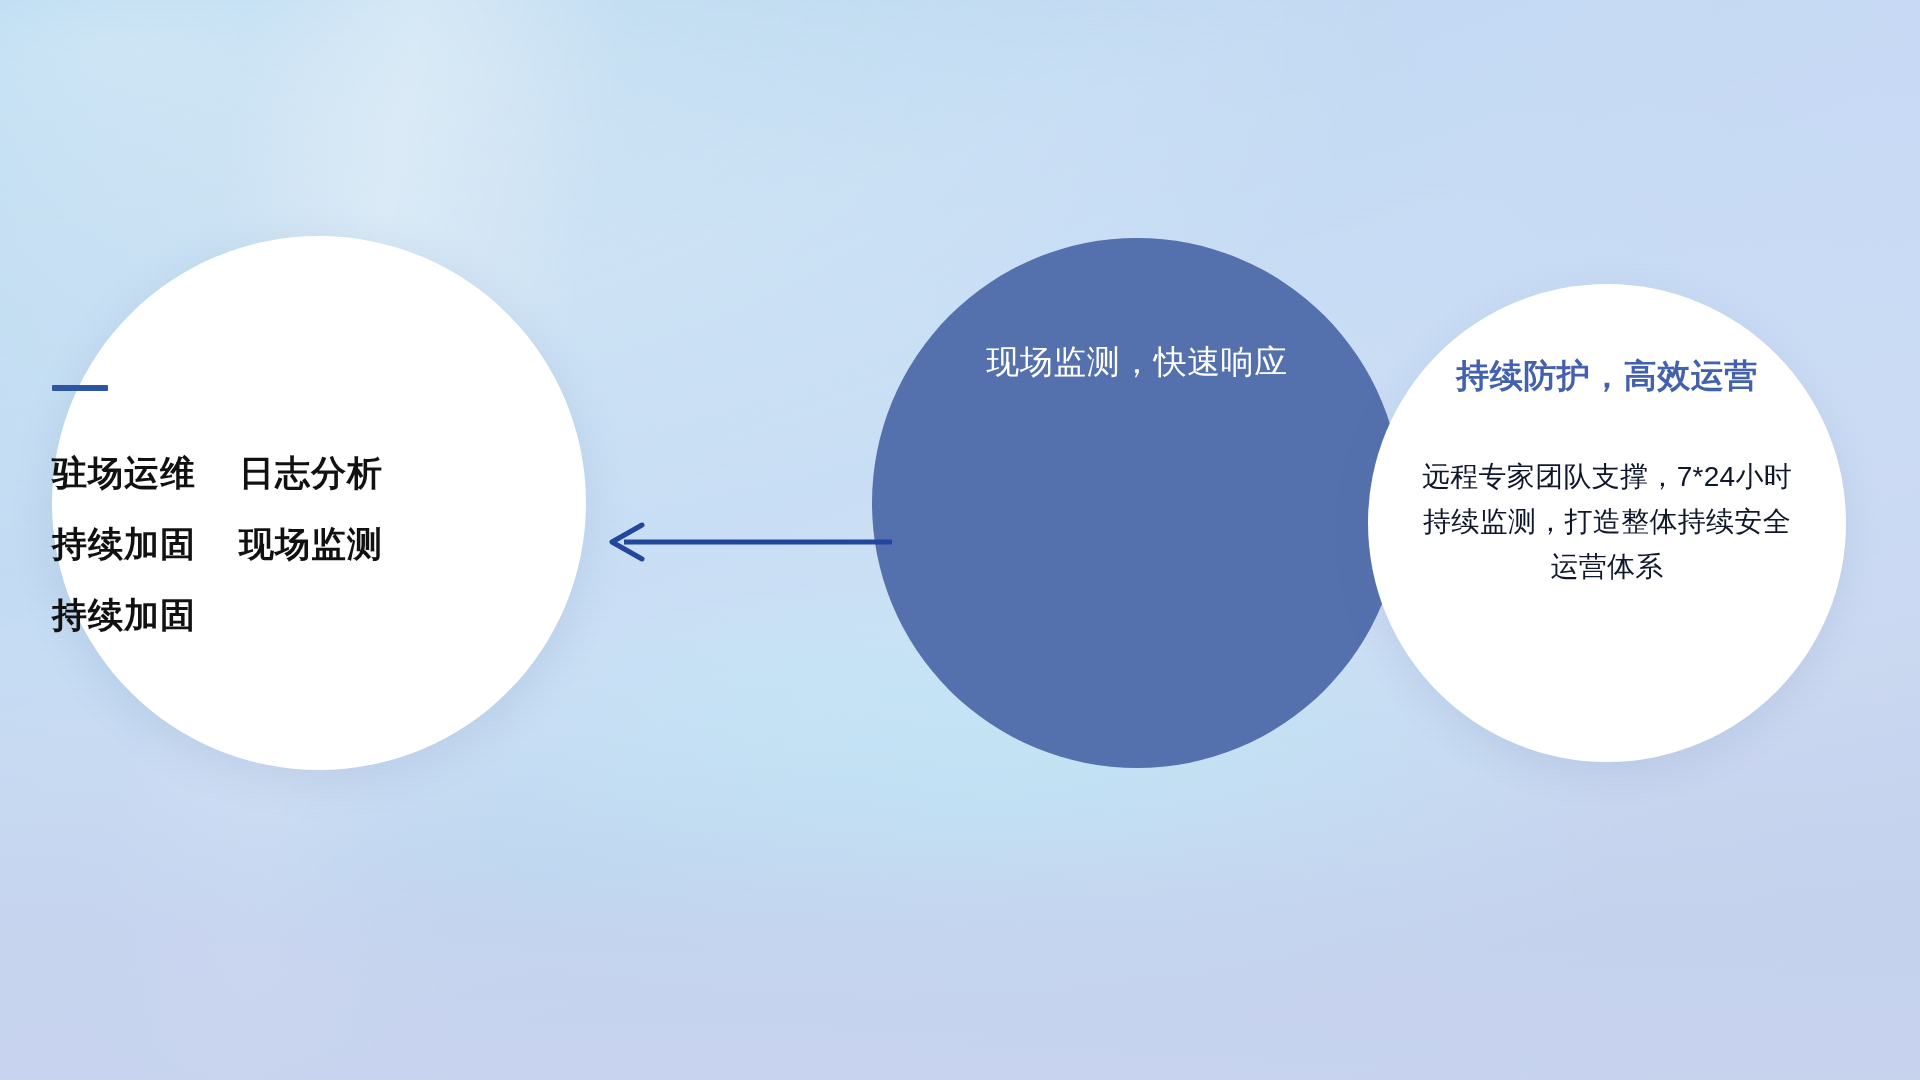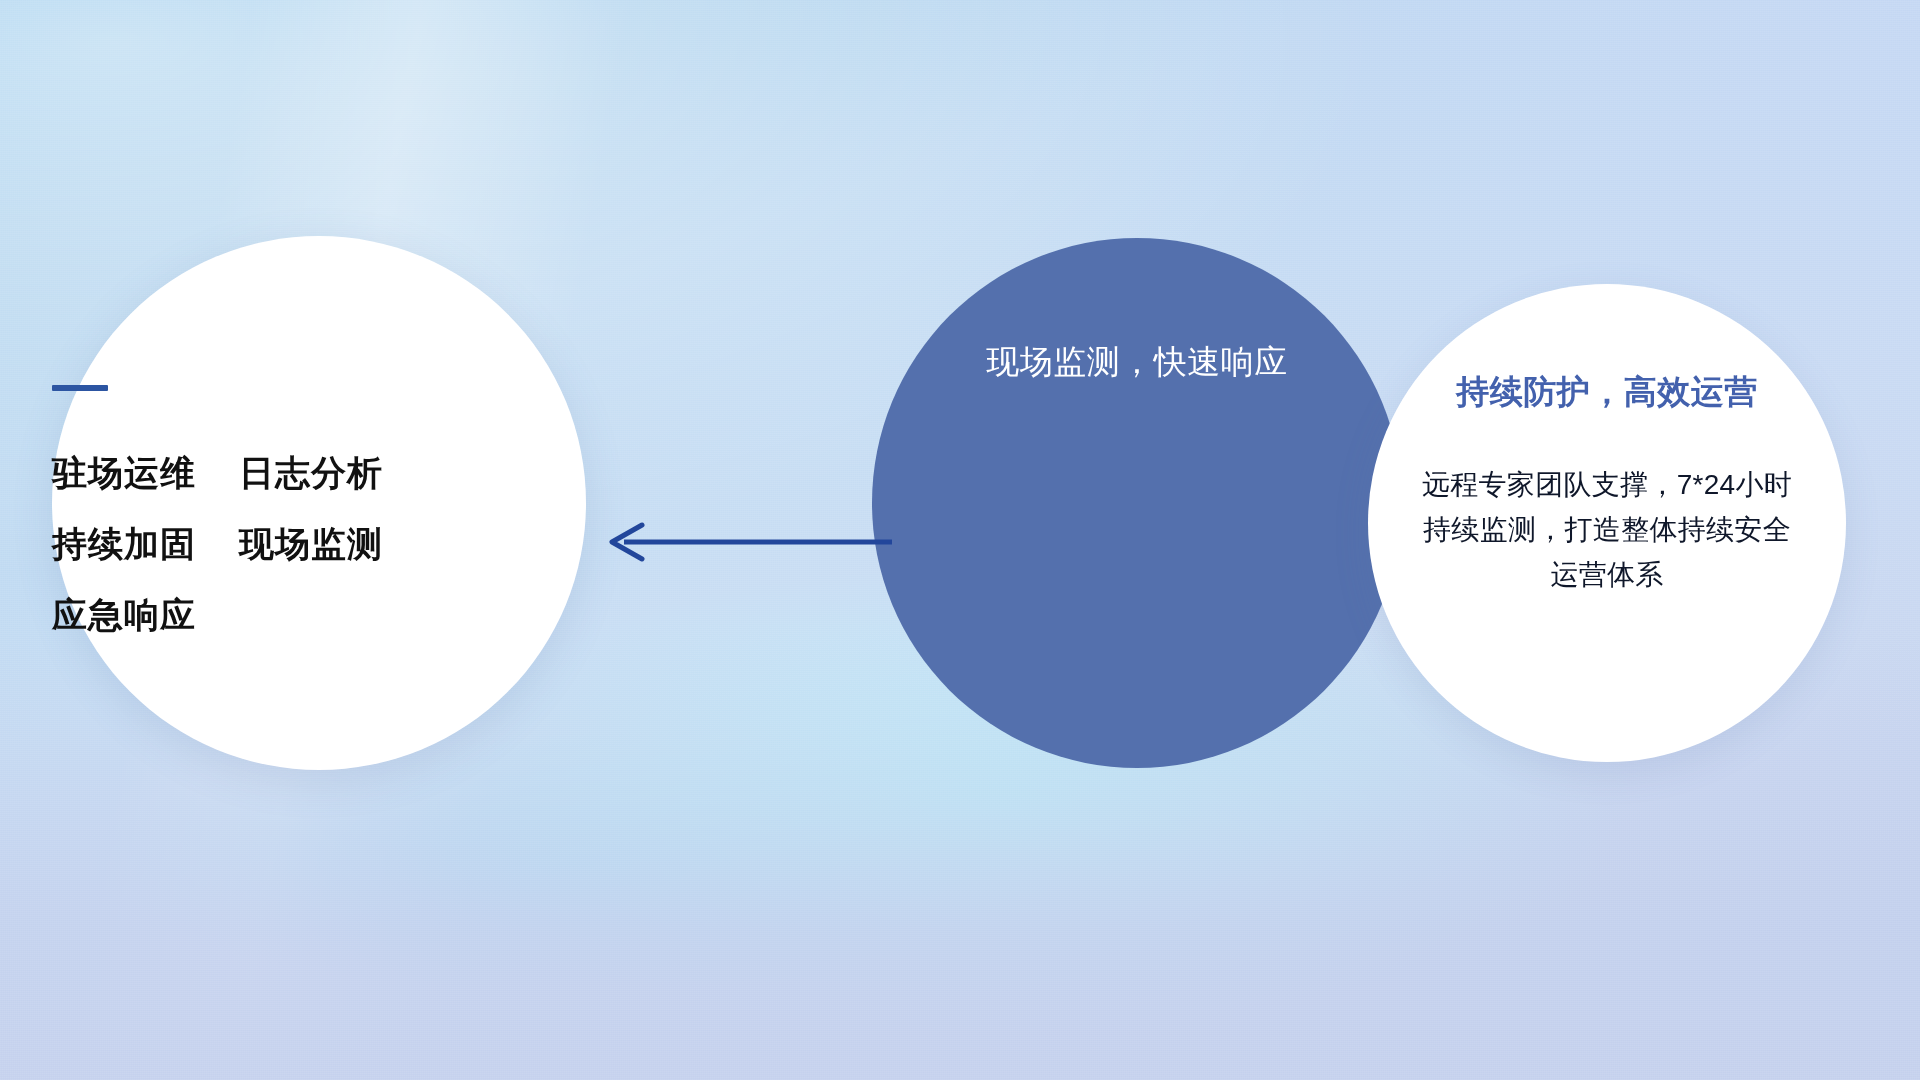--- a/index.html
+++ b/index.html
@@ -139,26 +139,27 @@
     color:#f2f5fb;
     font-size:28px;
     line-height:1.62;
     letter-spacing:.3px;
     max-width:330px;
   }
 
   
   #right-content {
     position:absolute;
-    left:1368px; top:300px;
+    left:1368px; top:284px;
     width:478px; height:478px;
     display:flex; flex-direction:column;
     align-items:center;
     padding:72px 42px 0 42px;
     text-align:center;
+    gap:8px;
   }
   #right-title {
     color:#4361ad;
     font-weight:bold;
     font-size:33px;
     line-height:1.2;
     letter-spacing:.5px;
     white-space:nowrap;
   }
   #right-body {
@@ -197,21 +198,21 @@
 
   <svg id="arrow" viewBox="0 0 300 68">
     <line x1="296" y1="34" x2="28" y2="34" stroke="#22469b" stroke-width="5"></line>
     <polyline points="46,17 16,34 46,51" fill="none" stroke="#22469b" stroke-width="5" stroke-linecap="round" stroke-linejoin="round"></polyline>
   </svg>
 
   <div id="left-content">
     <div id="left-divider"></div>
     <div class="left-line">驻场运维    日志分析</div>
     <div class="left-line">持续加固    现场监测</div>
-    <div class="left-line">应急响应</div>
+    <div class="left-line">持续加固</div>
   </div>
 
   <div id="mid-content">
     <div id="mid-title">现场监测，快速响应</div>
   </div>
 
   <div id="right-content">
     <div id="right-title">持续防护，高效运营</div>
     <div id="right-body">远程专家团队支撑，7*24小时持续监测，打造整体持续安全运营体系</div>
   </div>

